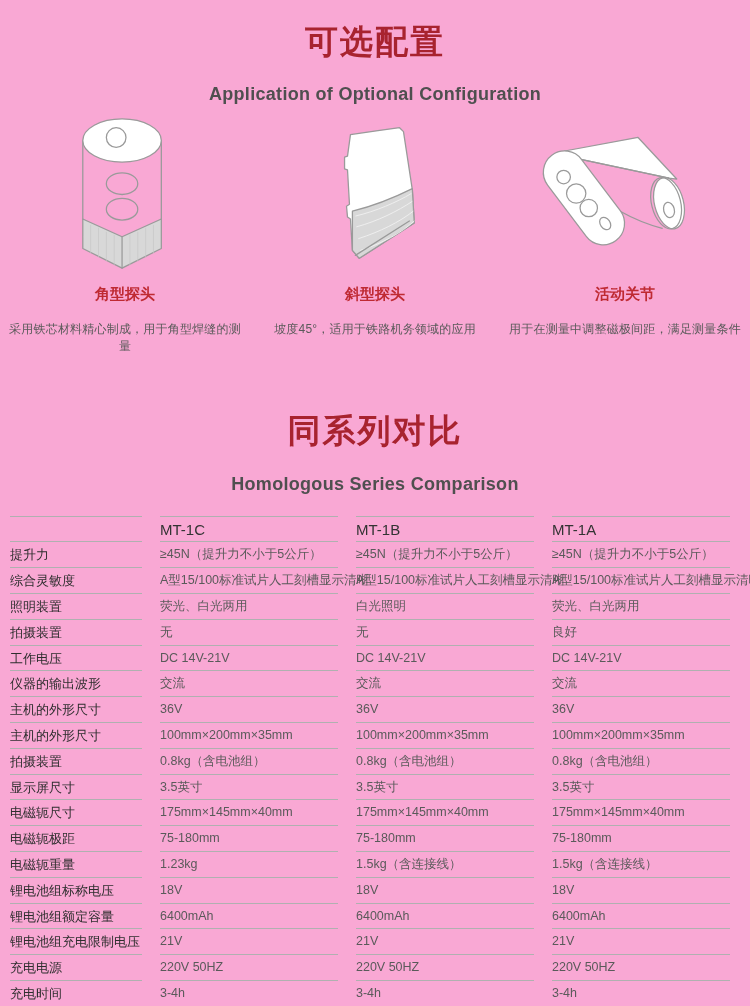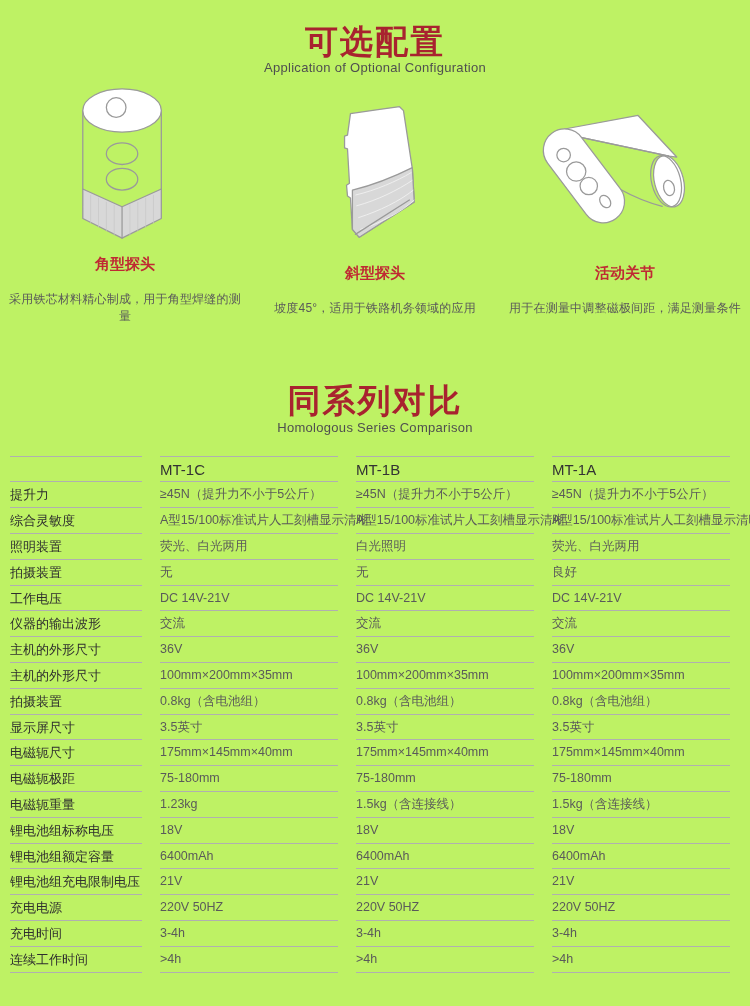--- a/index.html
+++ b/index.html
@@ -1,28 +1,28 @@
 <!DOCTYPE html>
 <html><head>
 <meta charset="utf-8">
 <style>
   html,body{margin:0;padding:0;background:#ffffff;}
   body{width:750px;height:1006px;font-family:"Liberation Sans","DejaVu Sans",sans-serif;-webkit-font-smoothing:antialiased;}
-  .page{width:750px;height:1006px;overflow:hidden;background:#bef264;}
+  .page{width:750px;height:1006px;overflow:hidden;background:#f9a8d4;}
 
   
   .section-head{text-align:center;}
   .sec-title{margin:0;color:#a8232f;font-size:33px;font-weight:700;letter-spacing:2px;line-height:1.1;}
-  .sec-sub{margin:0 0 0;color:#4f4f4f;font-size:13px;font-weight:400;letter-spacing:.3px;}
+  .sec-sub{margin:24px 0 0;color:#4f4f4f;font-size:18px;font-weight:700;letter-spacing:.3px;}
 
   .sec1{padding-top:24px;}
   .sec2{margin-top:58px;}
 
   
-  .products{display:flex;margin-top:6px;align-items:center;}
+  .products{display:flex;margin-top:6px;}
   .product{flex:1;text-align:center;padding:0 8px;}
   .illus{height:166px;display:flex;align-items:center;justify-content:center;}
   .pname{color:#bf2a33;font-size:15px;font-weight:700;margin-top:8px;}
   .pdesc{color:#5a5a5a;font-size:12px;margin-top:17px;letter-spacing:.2px;}
 
   svg{display:block;}
   .ln{fill:none;stroke:#9a9a9a;stroke-width:1.3;stroke-linejoin:round;stroke-linecap:round;}
   .fillw{fill:#ffffff;stroke:#9a9a9a;stroke-width:1.3;stroke-linejoin:round;}
   .fillg{fill:#d8d8d8;stroke:#9a9a9a;stroke-width:1.3;stroke-linejoin:round;}
   .hatch{fill:none;stroke:#c6c6c6;stroke-width:.7;}

